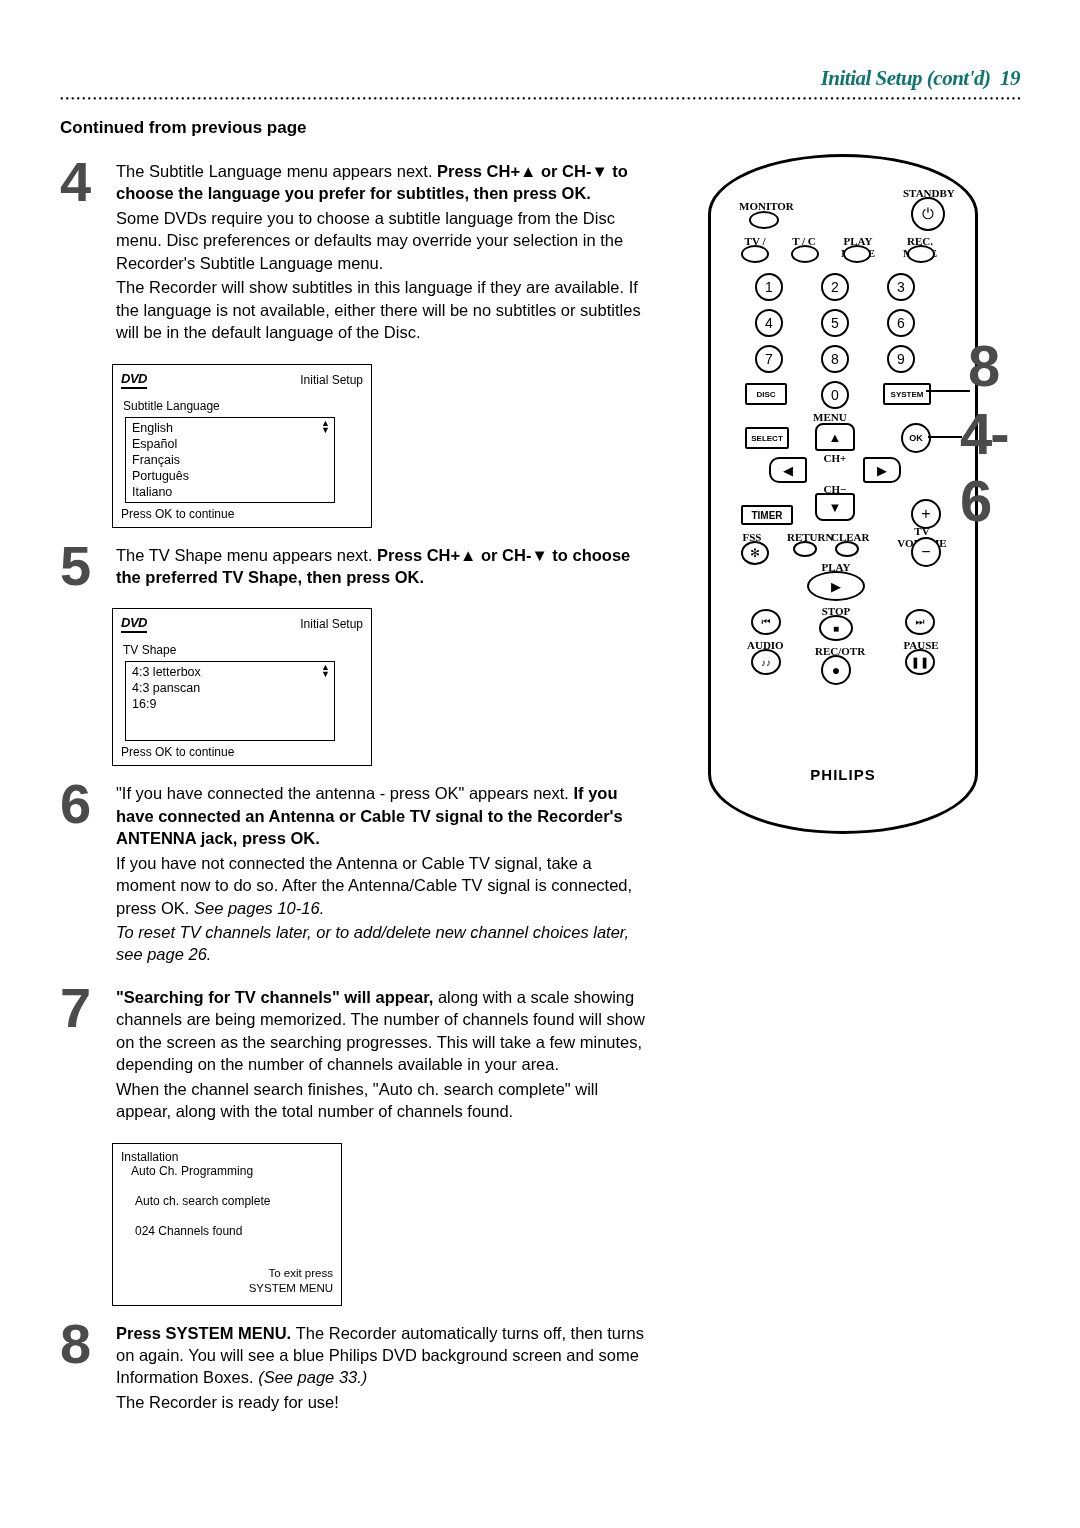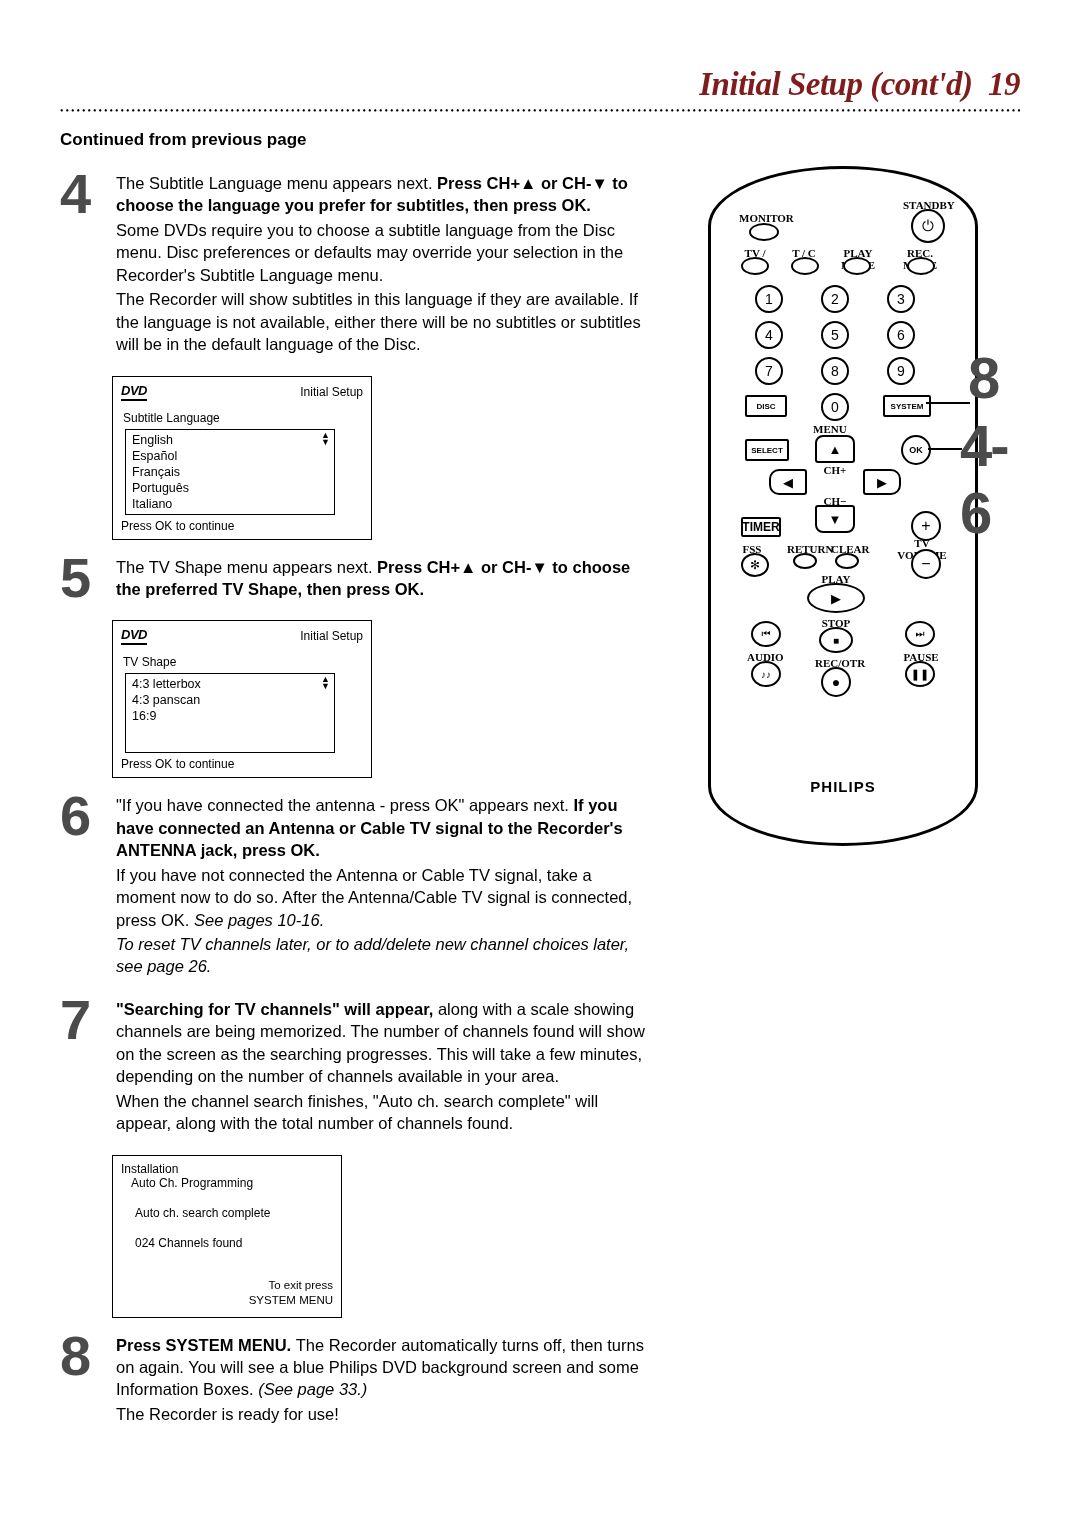--- a/index.html
+++ b/index.html
@@ -9,23 +9,23 @@
     background: #fff;
     font-family: Georgia, 'Times New Roman', serif;
     color: #000;
     position: relative;
     padding: 66px 60px 60px 60px;
   }
   .header {
     text-align: right;
     font-style: italic;
     font-weight: bold;
-    font-size: 33px;
+    font-size: 21px;
     letter-spacing: -0.5px;
-    color: #7f1d1d;
+    color: #0f766e;
     font-family: Georgia, serif;
   }
   .header .page-num { font-style: italic; }
   .dot-rule {
     letter-spacing: 2px;
     color: #000;
     font-size: 10px;
     white-space: nowrap;
     overflow: hidden;
     margin: 2px 0 14px 0;
@@ -320,21 +320,21 @@
           </div>
         <div class="rbtn" style="left:152px; top:300px; width:38px; height:26px; border-radius:3px 10px 10px 3px;">
             <span style="font-size:13px;">▶</span>
           </div>
 
         <span class="lbl-abs" style="left:108px; top:326px; width:32px;">CH−</span>
         <div class="rbtn" style="left:104px; top:336px; width:40px; height:28px; border-radius:3px 3px 8px 8px;">
             <span style="font-size:13px;">▼</span>
           </div>
 
-        <div class="rbtn pill" style="left:30px; top:348px; width:40px; height:20px; font-size:12px; font-weight:bold;">TIMER</div>
+        <div class="rbtn pill" style="left:30px; top:348px; width:52px; height:20px; font-size:10px; font-weight:bold;">TIMER</div>
         <div class="rbtn oval" style="left:200px; top:342px; width:30px; height:30px; font-size:16px;">+</div>
 
         <span class="lbl-abs" style="left:26px; top:374px; width:30px;">FSS</span>
         <span class="lbl-abs" style="left:76px; top:374px; width:40px;">RETURN</span>
         <span class="lbl-abs" style="left:120px; top:374px; width:36px;">CLEAR</span>
         <span class="lbl-abs" style="left:182px; top:368px; width:58px;">TV VOLUME</span>
 
         <div class="rbtn oval" style="left:30px; top:384px; width:28px; height:24px; font-size:12px;">✻</div>
         <div class="rbtn oval" style="left:82px; top:384px; width:24px; height:16px;"></div>
         <div class="rbtn oval" style="left:124px; top:384px; width:24px; height:16px;"></div>

